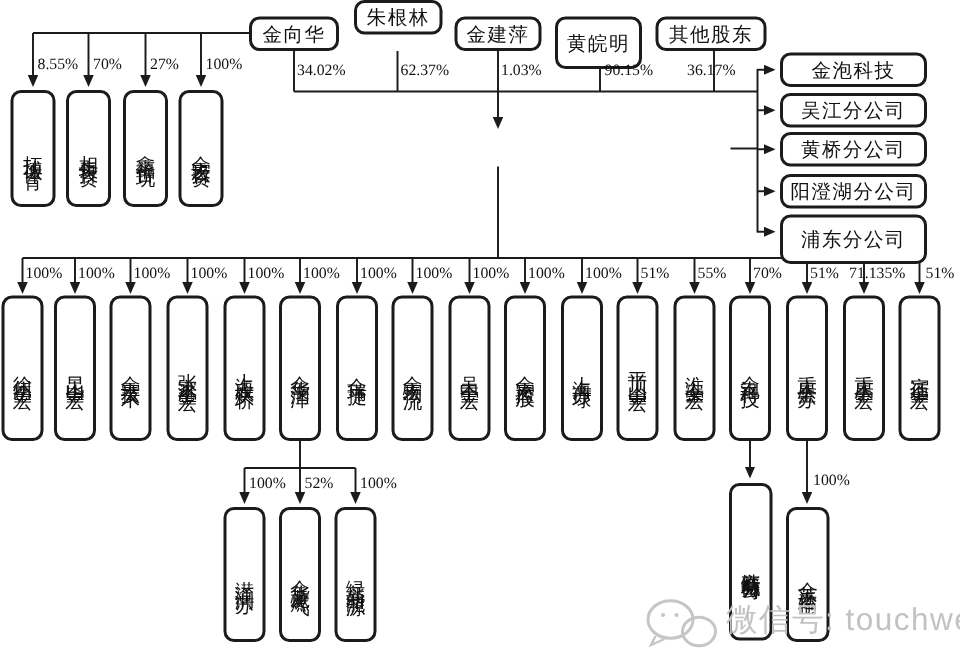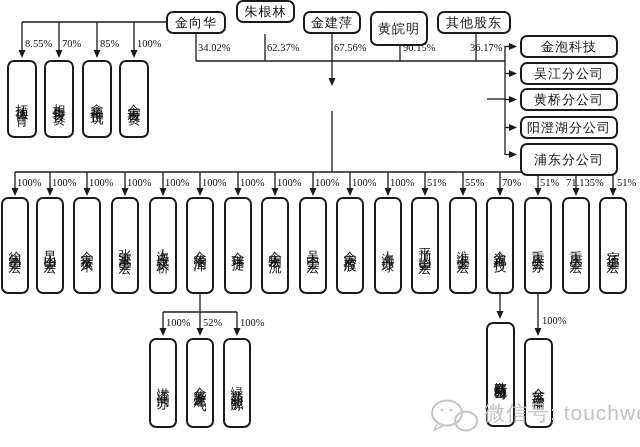--- a/index.html
+++ b/index.html
@@ -83,31 +83,31 @@
     </g>
   </svg>
 
   <div class="b h" style="left:166px;top:11px;width:60px;height:23px">金向华</div>
   <div class="b h" style="left:236px;top:0;width:59px;height:23px">朱根林</div>
   <div class="b h" style="left:303px;top:11px;width:58px;height:23px">金建萍</div>
   <div class="b h" style="left:370px;top:11px;width:58px;height:35px">黄皖明</div>
   <div class="b h" style="left:437px;top:11px;width:74px;height:23px">其他股东</div>
   <div class="pct" style="left:198px;top:42px">34.02%</div>
   <div class="pct" style="left:267px;top:42px">62.37%</div>
-  <div class="pct" style="left:334px;top:42px">67.56%</div>
+  <div class="pct" style="left:334px;top:42px">1.03%</div>
   <div class="pct" style="left:403px;top:42px">90.15%</div>
-  <div class="pct" style="left:470px;top:42px">36.17%</div>
+  <div class="pct" style="left:458px;top:42px">36.17%</div>
 
   <div class="b v" style="left:7px;top:60px;width:30px;height:78px">拓博体育</div>
   <div class="b v" style="left:44px;top:60px;width:30px;height:78px">相青投资</div>
   <div class="b v" style="left:82px;top:60px;width:30px;height:78px">鑫福古玩</div>
   <div class="b v" style="left:119px;top:60px;width:30px;height:78px">金宏投资</div>
   <div class="pct" style="left:25px;top:38px">8.55%</div>
   <div class="pct" style="left:62px;top:38px">70%</div>
-  <div class="pct" style="left:100px;top:38px">85%</div>
+  <div class="pct" style="left:100px;top:38px">27%</div>
   <div class="pct" style="left:137px;top:38px">100%</div>
 
 
   <div class="b h" style="left:520px;top:35px;width:98px;height:23px">金泡科技</div>
   <div class="b h" style="left:520px;top:62px;width:98px;height:23px">吴江分公司</div>
   <div class="b h" style="left:520px;top:88px;width:98px;height:23px">黄桥分公司</div>
   <div class="b h" style="left:520px;top:116px;width:98px;height:23px">阳澄湖分公司</div>
   <div class="b h" style="left:520px;top:143px;width:98px;height:33px">浦东分公司</div>
 
   <div class="b v" style="left:1px;top:197px;width:28px;height:97px">徐州金宏</div>

